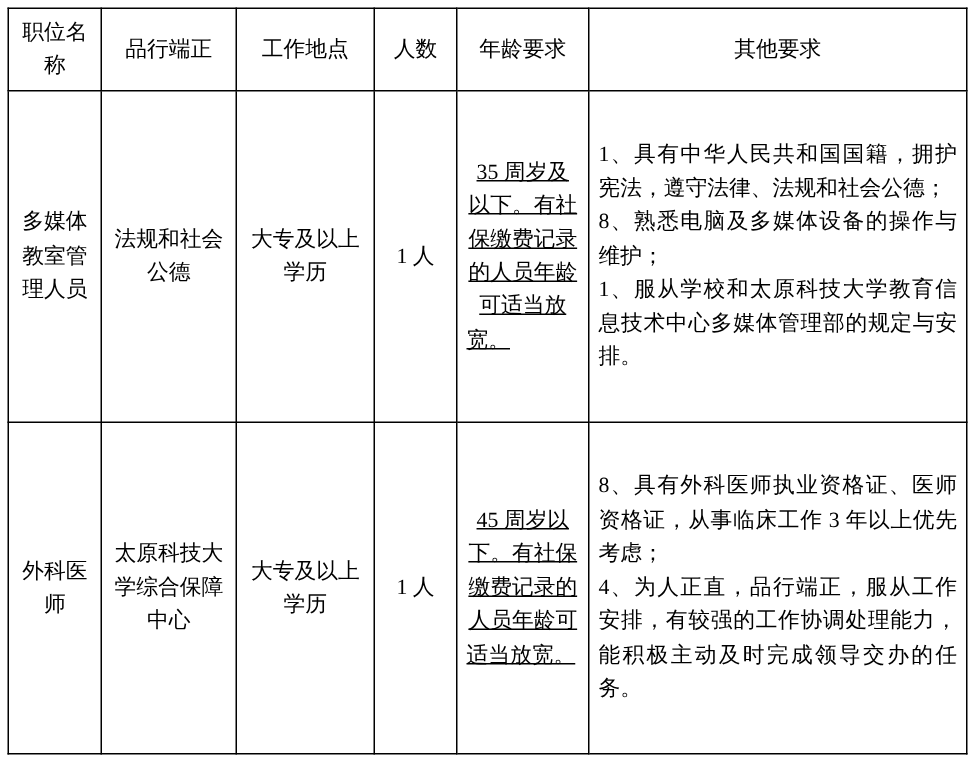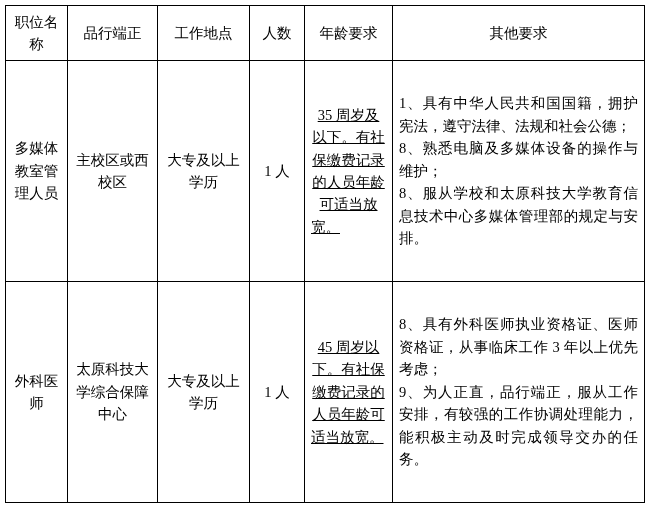--- a/index.html
+++ b/index.html
@@ -94,36 +94,36 @@
         <td>品行端正</td>
         <td>工作地点</td>
         <td>人数</td>
         <td>年龄要求</td>
         <td>其他要求</td>
       </tr>
     </thead>
     <tbody>
       <tr class="row1">
         <td class="cell-narrow">多媒体教室管理人员</td>
-        <td class="cell-narrow">主校区或西校区</td>
+        <td class="cell-narrow">法规和社会公德</td>
         <td class="cell-narrow">大专及以上学历</td>
         <td>1 人</td>
         <td class="cell-age">35 周岁及以下。有社保缴费记录的人员年龄可适当放宽。</td>
         <td class="cell-other">
           <p>1、具有中华人民共和国国籍，拥护宪法，遵守法律、法规和社会公德；</p>
           <p>8、熟悉电脑及多媒体设备的操作与维护；</p>
-          <p>8、服从学校和太原科技大学教育信息技术中心多媒体管理部的规定与安排。</p>
+          <p>1、服从学校和太原科技大学教育信息技术中心多媒体管理部的规定与安排。</p>
         </td>
       </tr>
       <tr class="row2">
         <td class="cell-narrow">外科医师</td>
         <td class="cell-narrow">太原科技大学综合保障中心</td>
         <td class="cell-narrow">大专及以上学历</td>
         <td>1 人</td>
         <td class="cell-age">45 周岁以下。有社保缴费记录的人员年龄可适当放宽。</td>
         <td class="cell-other">
           <p>8、具有外科医师执业资格证、医师资格证，从事临床工作 3 年以上优先考虑；</p>
-          <p>9、为人正直，品行端正，服从工作安排，有较强的工作协调处理能力，能积极主动及时完成领导交办的任务。</p>
+          <p>4、为人正直，品行端正，服从工作安排，有较强的工作协调处理能力，能积极主动及时完成领导交办的任务。</p>
         </td>
       </tr>
     </tbody>
   </table>
 </div>
 
 </body></html>

